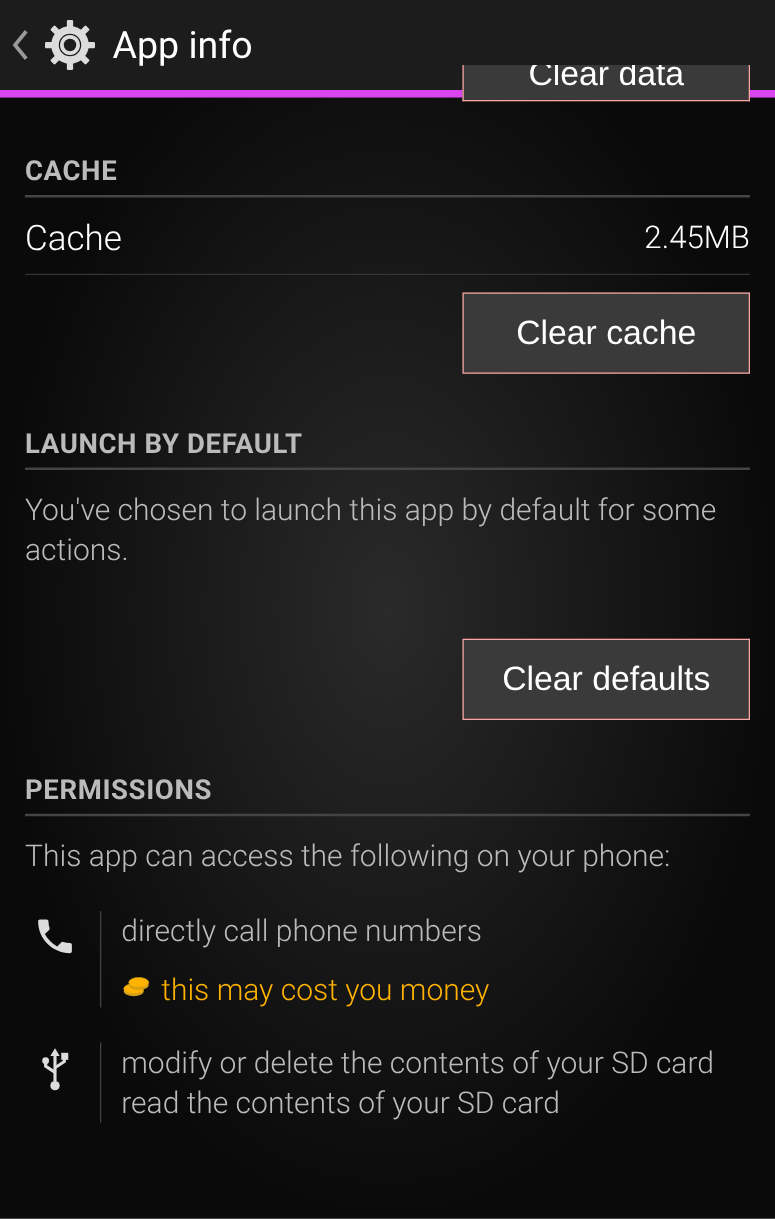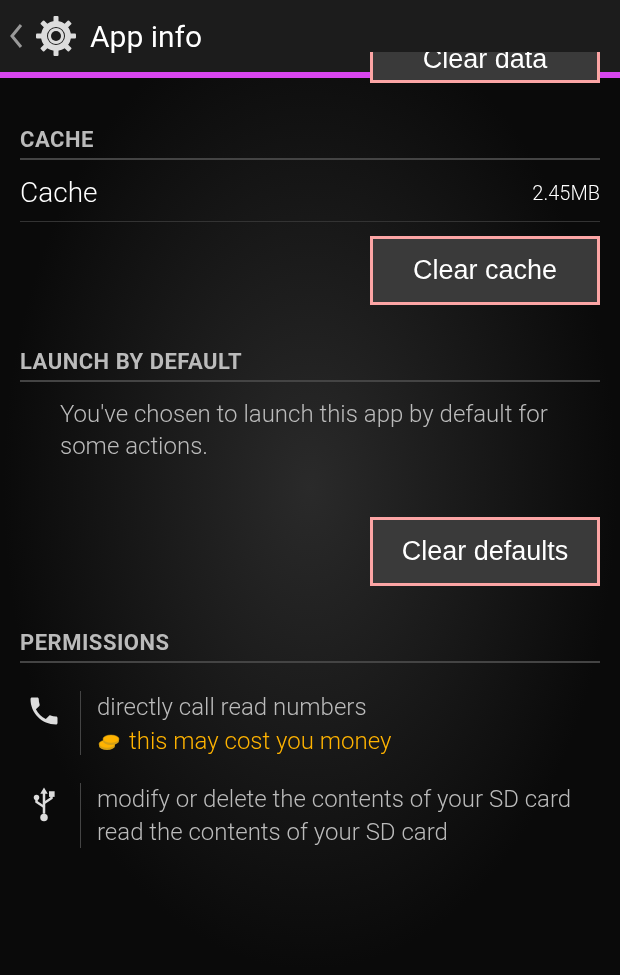--- a/index.html
+++ b/index.html
@@ -45,21 +45,21 @@
       padding: 0 20px;
     }
     .partial-button-row {
       display: flex;
       justify-content: flex-end;
       margin-top: 0;
       align-items: flex-end;
     }
     .btn {
       background: #3a3a3a;
-      border: 3px solid #fca5a5;
+      border: 1px solid #fca5a5;
       color: #ffffff;
       font-size: 27px;
       font-weight: 300;
       padding: 16px 24px;
       min-width: 230px;
       text-align: center;
       cursor: pointer;
     }
     .btn-clipped {
       margin-top: -26px;
@@ -84,36 +84,35 @@
       align-items: center;
       padding: 16px 0 12px 0;
       border-bottom: 1px solid #333;
     }
     .row-label {
       font-size: 28px;
       color: #ffffff;
       font-weight: 300;
     }
     .row-value {
-      font-size: 20px;
+      font-size: 25px;
       color: #ffffff;
       font-weight: 300;
     }
     .btn-row {
       display: flex;
       justify-content: flex-end;
       margin-top: 14px;
     }
     .description {
       font-size: 24px;
       color: #bbbbbb;
       font-weight: 300;
       line-height: 1.35;
       margin-top: 16px;
-      margin-left: 40px;
     }
     .perm-item {
       display: flex;
       margin-top: 28px;
     }
     .perm-icon {
       width: 48px;
       flex-shrink: 0;
       display: flex;
       justify-content: center;
@@ -128,23 +127,23 @@
       flex: 1;
     }
     .perm-line {
       font-size: 24px;
       color: #bbbbbb;
       font-weight: 300;
       line-height: 1.35;
     }
     .warn-row {
       display: flex;
-      align-items: flex-end;
+      align-items: flex-start;
       gap: 8px;
-      margin-top: 4px;
+      margin-top: 16px;
     }
     .warn-text {
       font-size: 24px;
       color: #ffb300;
       font-weight: 300;
     }
     .coins-icon {
       width: 24px;
       height: 24px;
       flex-shrink: 0;
@@ -194,30 +193,31 @@
     <button class="btn">Clear cache</button>
   </div>
 
   <div class="section-header">LAUNCH BY DEFAULT</div>
   <div class="description">You've chosen to launch this app by default for some actions.</div>
   <div class="btn-row" style="margin-top:54px;">
     <button class="btn">Clear defaults</button>
   </div>
 
   <div class="section-header">PERMISSIONS</div>
+  <div class="description">This app can access the following on your phone:</div>
 
   <div class="perm-item">
     <div class="perm-icon">
       <svg width="36" height="36" viewBox="0 0 24 24">
         <path fill="#dcdcdc" d="M6.6 10.8c1.4 2.8 3.8 5.1 6.6 6.6l2.2-2.2c.3-.3.7-.4 1-.2 1.1.4 2.4.6 3.6.6.6 0 1 .4 1 1V20c0 .6-.4 1-1 1C10.6 21 3 13.4 3 4c0-.6.4-1 1-1h3.5c.6 0 1 .4 1 1 0 1.2.2 2.5.6 3.6.1.4 0 .8-.2 1l-2.3 2.2z"></path>
       </svg>
     </div>
     <div class="perm-divider"></div>
     <div class="perm-text">
-      <div class="perm-line">directly call read numbers</div>
+      <div class="perm-line">directly call phone numbers</div>
       <div class="warn-row">
         <svg class="coins-icon" viewBox="0 0 24 24">
           <ellipse cx="10" cy="15" rx="8" ry="4" fill="#d4a017"></ellipse>
           <ellipse cx="10" cy="13" rx="8" ry="4" fill="#ffb300" stroke="#d4a017" stroke-width="0.5"></ellipse>
           <ellipse cx="14" cy="10" rx="8" ry="4" fill="#d4a017"></ellipse>
           <ellipse cx="14" cy="8" rx="8" ry="4" fill="#ffb300" stroke="#d4a017" stroke-width="0.5"></ellipse>
         </svg>
         <div class="warn-text">this may cost you money</div>
       </div>
     </div>

